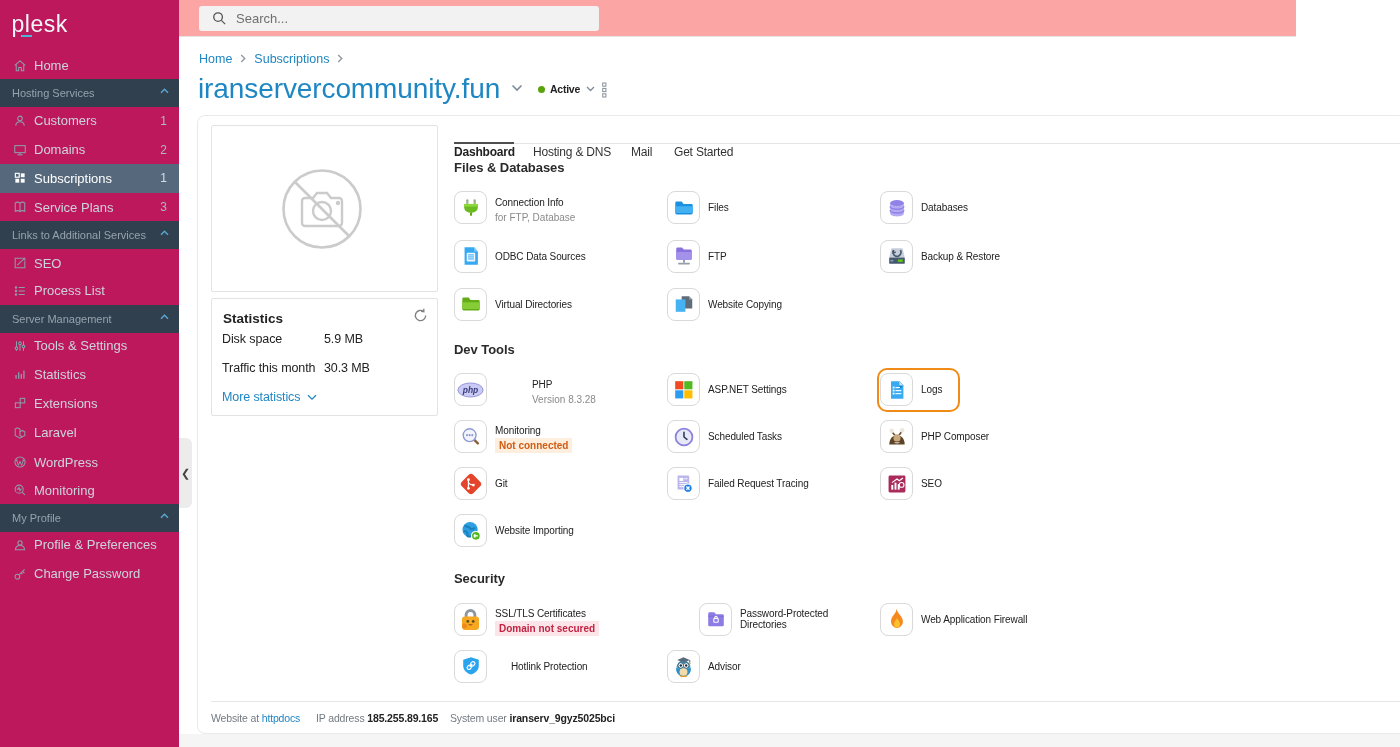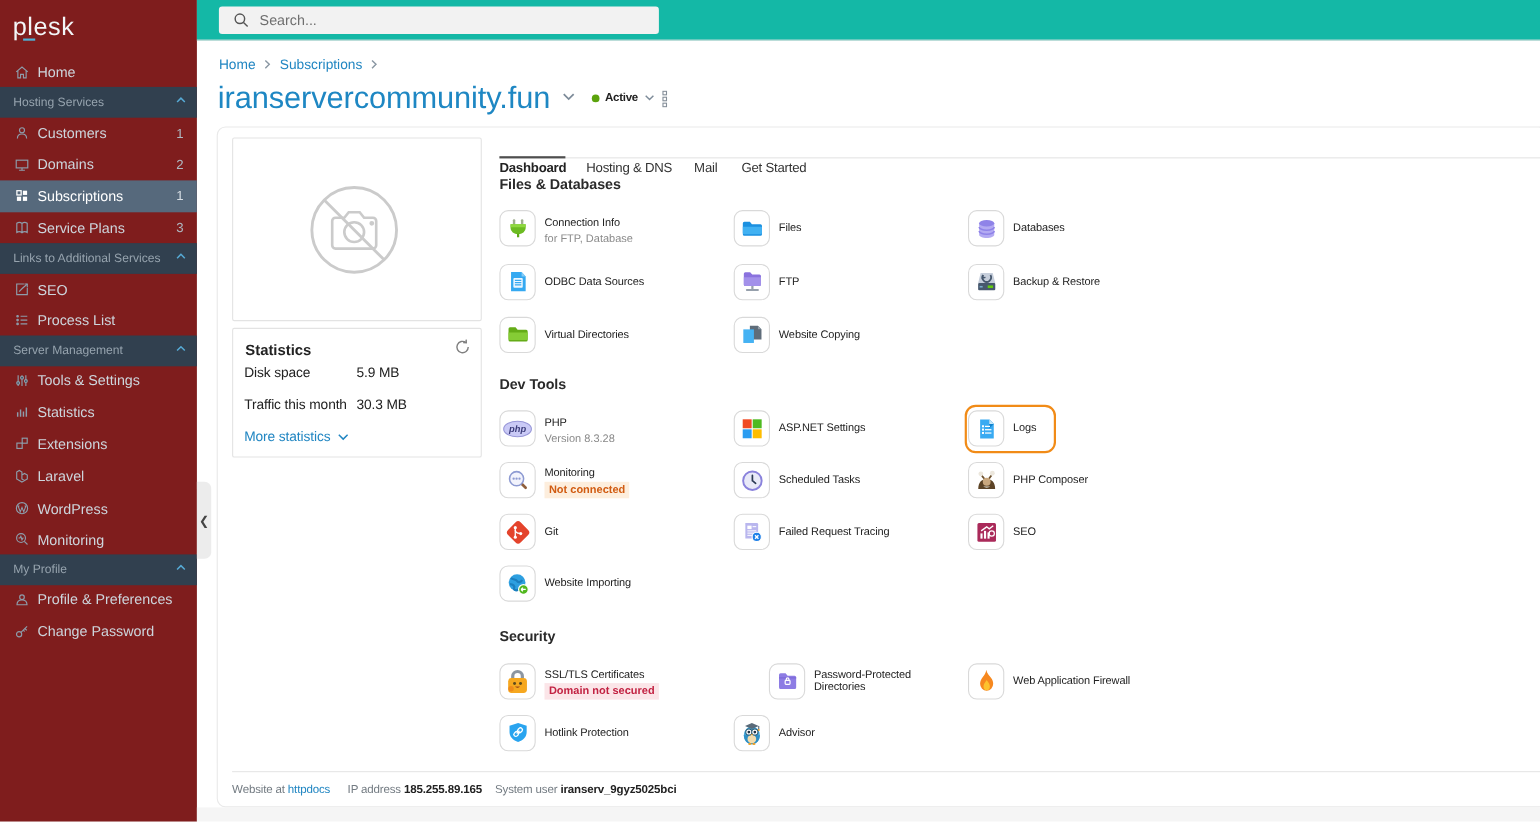--- a/index.html
+++ b/index.html
@@ -1,36 +1,36 @@
 <!DOCTYPE html>
 <html><head>
 <meta charset="utf-8">
 <style>
 * { margin:0; padding:0; box-sizing:border-box; }
 html,body { width:1400px; height:747px; overflow:hidden; background:#fff;
   font-family:"Liberation Sans", sans-serif; font-size:13px; color:#222; }
 #page { position:relative; width:1400px; height:747px; }
 
 
-#sidebar { position:absolute; left:0; top:0; width:179px; height:747px; background:#7f1d1d; }
+#sidebar { position:absolute; left:0; top:0; width:179px; height:747px; background:#be185d; }
 #logo { position:absolute; left:11.5px; top:11px; color:#f3f6f8; font-size:23px; font-weight:400; letter-spacing:0.5px; }
 #logo .ul { position:absolute; left:9px; top:23.5px; width:11px; height:2.5px; background:#4db3d8; }
 .sitem { position:absolute; left:0; width:179px; height:29px; display:flex; align-items:center; color:#cdd5dc; }
 .sitem .ic { width:14px; height:14px; margin-left:13px; margin-right:7px; flex:none; }
 .sitem .bdg { position:absolute; right:12px; color:#aeb9c2; font-size:12px; }
 .sitem.act { background:#56697c; color:#fff; }
 .shead { position:absolute; left:0; width:179px; height:28px; background:#31404f; color:#96a3ae;
   font-size:11px; display:flex; align-items:center; padding-left:12px; }
 .shead .ch { position:absolute; right:10px; top:9px; }
 #handle { position:absolute; left:179px; top:438px; width:13px; height:70px; background:#ececec;
   border-radius:0 6px 6px 0; display:flex; align-items:center; justify-content:center;
   color:#444; font-size:11px; }
 
 
-#topbar { position:absolute; left:179px; top:0; width:1221px; height:37px; background:#14b8a6;
+#topbar { position:absolute; left:179px; top:0; width:1117px; height:37px; background:#fca5a5;
   border-bottom:1px solid #e4e4e4;text-align:center; }
 #search { position:absolute; left:20px; top:6px; width:400px; height:25px; background:#f2f2f2;
   border-radius:3px; display:flex; align-items:center; color:#6f6f6f; }
 #search svg { margin-left:13px; margin-right:9px; }
 
 
 #crumbs { position:absolute; left:199px; top:52px; font-size:12.5px; color:#687684; }
 #crumbs .svgsep { margin:0 8px; }
 #crumbs a { color:#2186c2; text-decoration:none; }
 #title { position:absolute; left:198px; top:73px; font-size:28px; letter-spacing:-0.1px; color:#1e87c3; }
@@ -344,21 +344,21 @@
           <path d="M9.5 3.5 h8 l3.5 3.5 v10 h-11.5 z" fill="#5f6d7a"></path>
           <path d="M17.5 3.5 L21 7 h-3.5 z" fill="#95a0aa"></path>
           <rect x="3" y="7" width="10.5" height="13.5" fill="#45b2f3"></rect>
         </svg>
       </span>
       <span class="txt">
         <span class="tl">Website Copying</span>
       </span>
     </div>
   <div class="sechead" style="left:454px; top:342px;">Dev Tools</div>
-  <div class="tile" style="left:454px; top:373px;">
+  <div class="tile" style="left:454px; top:373px;gap:37px;">
       <span class="ib">
         <svg width="27" height="22" viewBox="0 0 27 22">
           <ellipse cx="13.5" cy="11" rx="12.6" ry="7" fill="#cacaf6"></ellipse>
           <ellipse cx="13.5" cy="11" rx="12.6" ry="7" fill="none" stroke="#9897d8" stroke-width="1"></ellipse>
           <text x="13.5" y="14" font-size="8.5" font-style="italic" font-weight="bold" fill="#3b3c7a" text-anchor="middle" font-family="Liberation Sans">php</text>
         </svg>
       </span>
       <span class="txt">
         <span class="tl">PHP</span>
         <span class="sub">Version 8.3.28</span>
@@ -540,21 +540,21 @@
       <span class="ib">
         <svg width="24" height="24" viewBox="0 0 24 24">
           <path d="M11.6 1.8 c0.6 3.4 2.6 5 4.3 7.4 c1.4 2 2 3.5 2 5.4 a5.95 6.3 0 0 1-11.9 0 c0-2.4 1-4.2 2.3-6 c1.4-1.9 3.1-3.8 3.3-6.8 z" fill="#f6881f"></path>
           <path d="M12 11.2 c1.9 2.5 2.9 4 2.9 6 a2.9 3.3 0 0 1-5.8 0 c0-2 1.1-3.5 2.9-6 z" fill="#fdc22d"></path>
         </svg>
       </span>
       <span class="txt">
         <span class="tl">Web Application Firewall</span>
       </span>
     </div>
-  <div class="tile" style="left:454px; top:649.5px;">
+  <div class="tile" style="left:454px; top:649.5px;gap:16px;">
       <span class="ib">
         <svg width="22" height="22" viewBox="0 0 24 24">
           <path d="M12 2.5 l8.5 2.7 v6.3 c0 5-3.7 8.2-8.5 9.9 c-4.8-1.7-8.5-4.9-8.5-9.9 V5.2 z" fill="#29a4ef"></path>
           <g transform="rotate(-45 12 11.5)" stroke="#fff" stroke-width="1.3" fill="none">
             <rect x="6.8" y="9.6" width="5" height="3.9" rx="1.9"></rect>
             <rect x="12.2" y="9.6" width="5" height="3.9" rx="1.9"></rect>
             <line x1="10" y1="11.5" x2="14" y2="11.5"></line>
           </g>
         </svg>
       </span>

